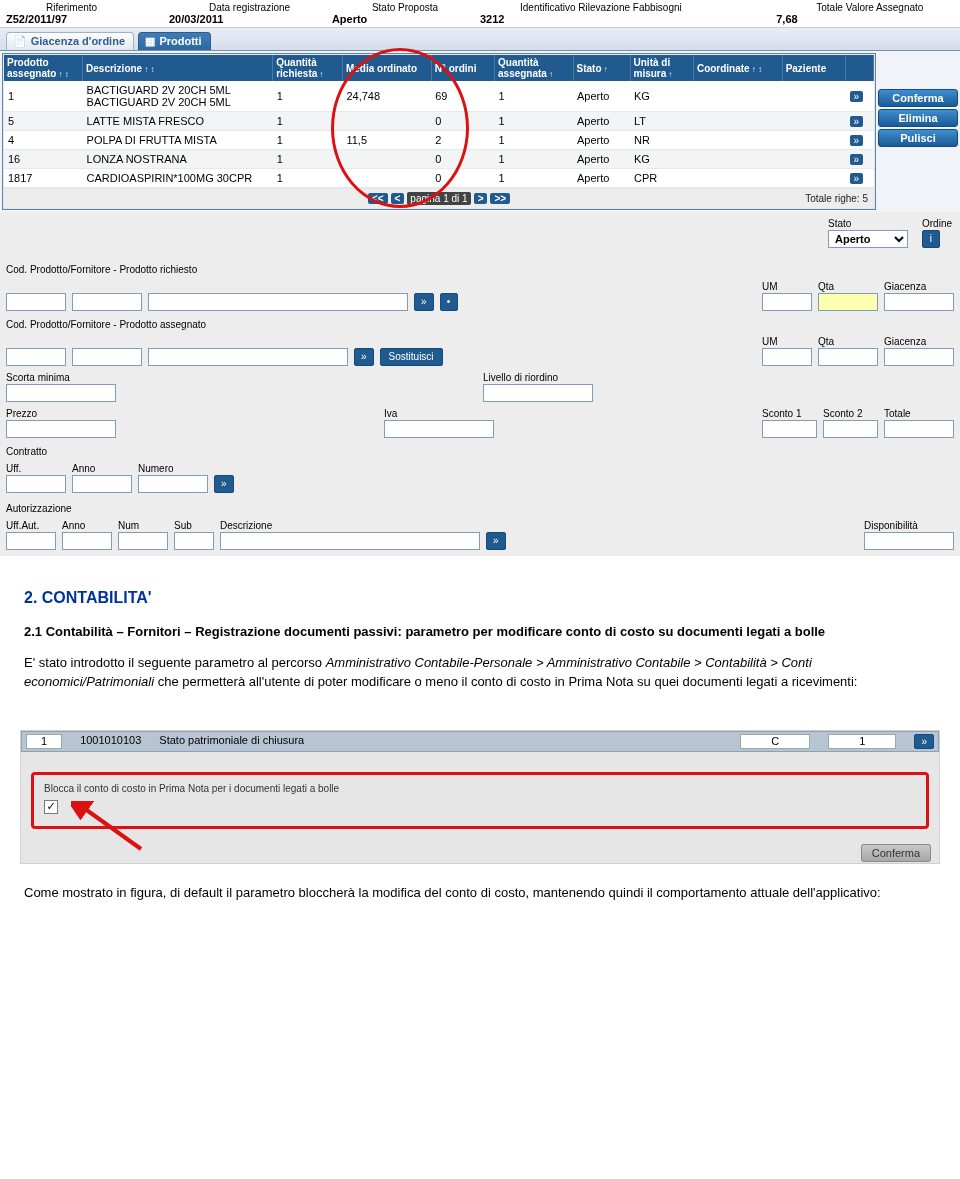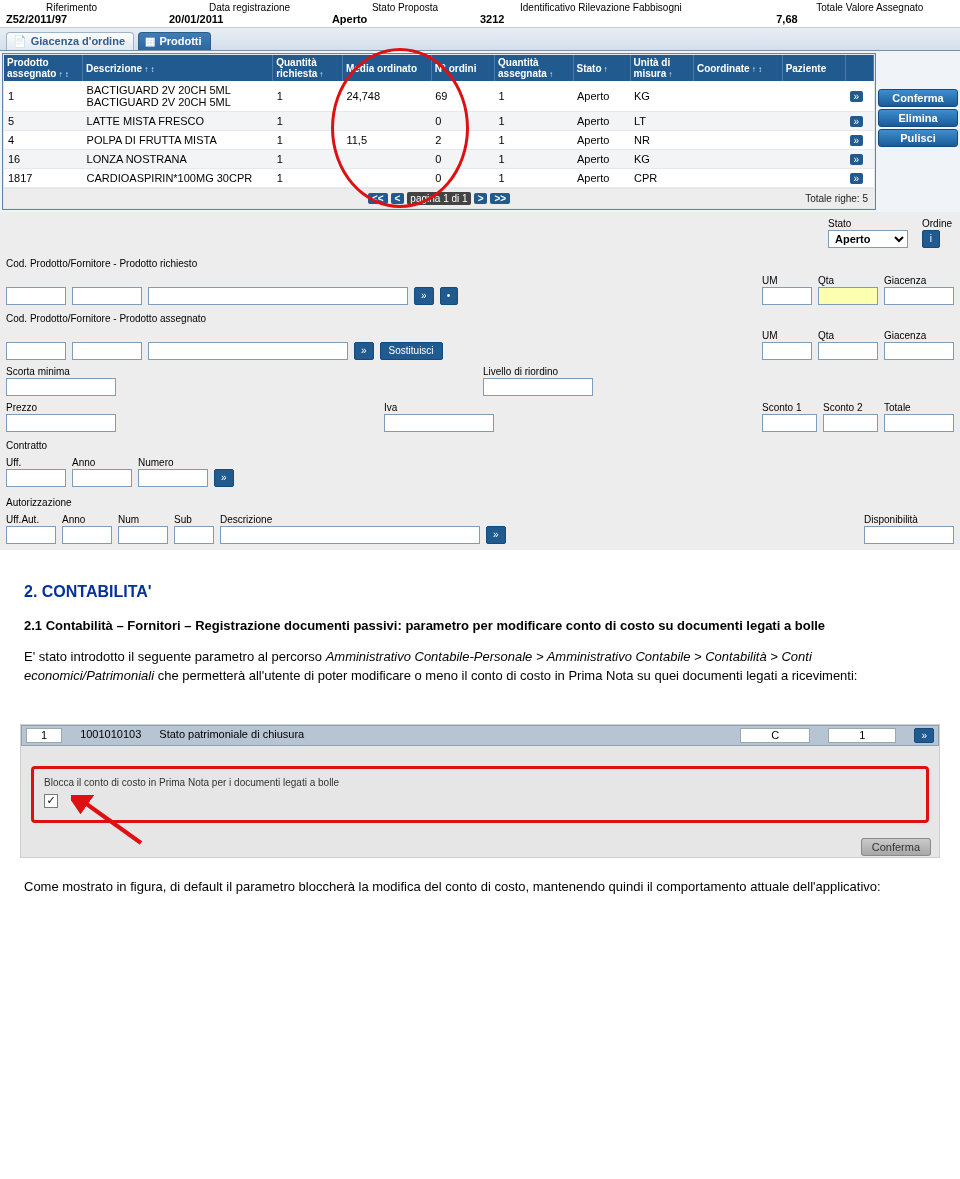--- a/index.html
+++ b/index.html
@@ -25,21 +25,21 @@
   .pager .pg-txt { background:#434343; color:#fff; padding:1px 3px; border-radius:2px; font-size:10px; }
   .pager .pg-btn { background:#205a8f; color:#fff; padding:0 4px; border-radius:2px; font-size:10px; font-weight:bold; }
   .pager .totr { position:absolute; right:6px; font-size:10px; color:#222; }
   .btn-blue { background: linear-gradient(#3e8ed0,#1b5a96); color:#fff; border:1px solid #134b7e; border-radius:3px; font-size:11px; font-weight:bold; padding:2px 4px; text-align:center; cursor:pointer; }
   .form-area { padding:4px 6px 6px; background:#ededed; }
   .row { display:flex; align-items:flex-end; gap:6px; margin-top:6px; flex-wrap:nowrap; }
   .fld { display:flex; flex-direction:column; }
   .fld label { font-size:10px; color:#000; margin-bottom:1px; white-space:nowrap; }
   .fld input, .fld select { border:1px solid #7f9db9; height:18px; font-size:11px; padding:0 2px; background:#fff; }
   .small-btn { background:#205a8f; color:#fff; border:1px solid #134b7e; border-radius:2px; font-size:10px; height:18px; line-height:16px; padding:0 6px; cursor:pointer; }
-  .sec-hdr { font-size:10px; color:#000; margin-top:4px; }
+  .sec-hdr { font-size:10px; color:#000; margin-top:10px; }
   .spacer { flex:1; }
   .yellow { background:#fdffb0 !important; }
   .stato-ordine { display:flex; justify-content:flex-end; gap:14px; padding:6px 8px 2px; background:#ededed; }
   .doc-text { padding: 30px 24px 20px; line-height:1.45; font-family: Verdana, Arial, sans-serif; color:#000; }
   .doc-text h2 { color:#003399; font-size:16px; font-weight:bold; margin-bottom:14px; }
   .doc-text p { font-size:13px; margin-bottom:12px; }
   .doc-text .ital { font-style:italic; }
   .doc-text .bold { font-weight:bold; }
   .sub-img { margin: 6px 20px 10px; border:1px solid #cfcfcf; }
   .sub-img .bar { background:#b7c4d2; border:1px solid #8fa1b4; padding:2px 4px; display:flex; gap:18px; font-size:11px; }
@@ -54,21 +54,21 @@
 </head>
 <body>
 
 <div class="top-fields">
   <div class="tf" style="flex:1.1">
       <div class="tf-label">Riferimento</div>
       <div class="tf-value">Z52/2011/97</div>
     </div>
   <div class="tf" style="flex:1.1">
       <div class="tf-label">Data registrazione</div>
-      <div class="tf-value">20/01/2011</div>
+      <div class="tf-value">20/03/2011</div>
     </div>
   <div class="tf" style="flex:1">
       <div class="tf-label">Stato Proposta</div>
       <div class="tf-value">Aperto</div>
     </div>
   <div class="tf" style="flex:2">
       <div class="tf-label">Identificativo Rilevazione Fabbisogni</div>
       <div class="tf-value">3212</div>
     </div>
   <div class="tf" style="flex:1.2">

